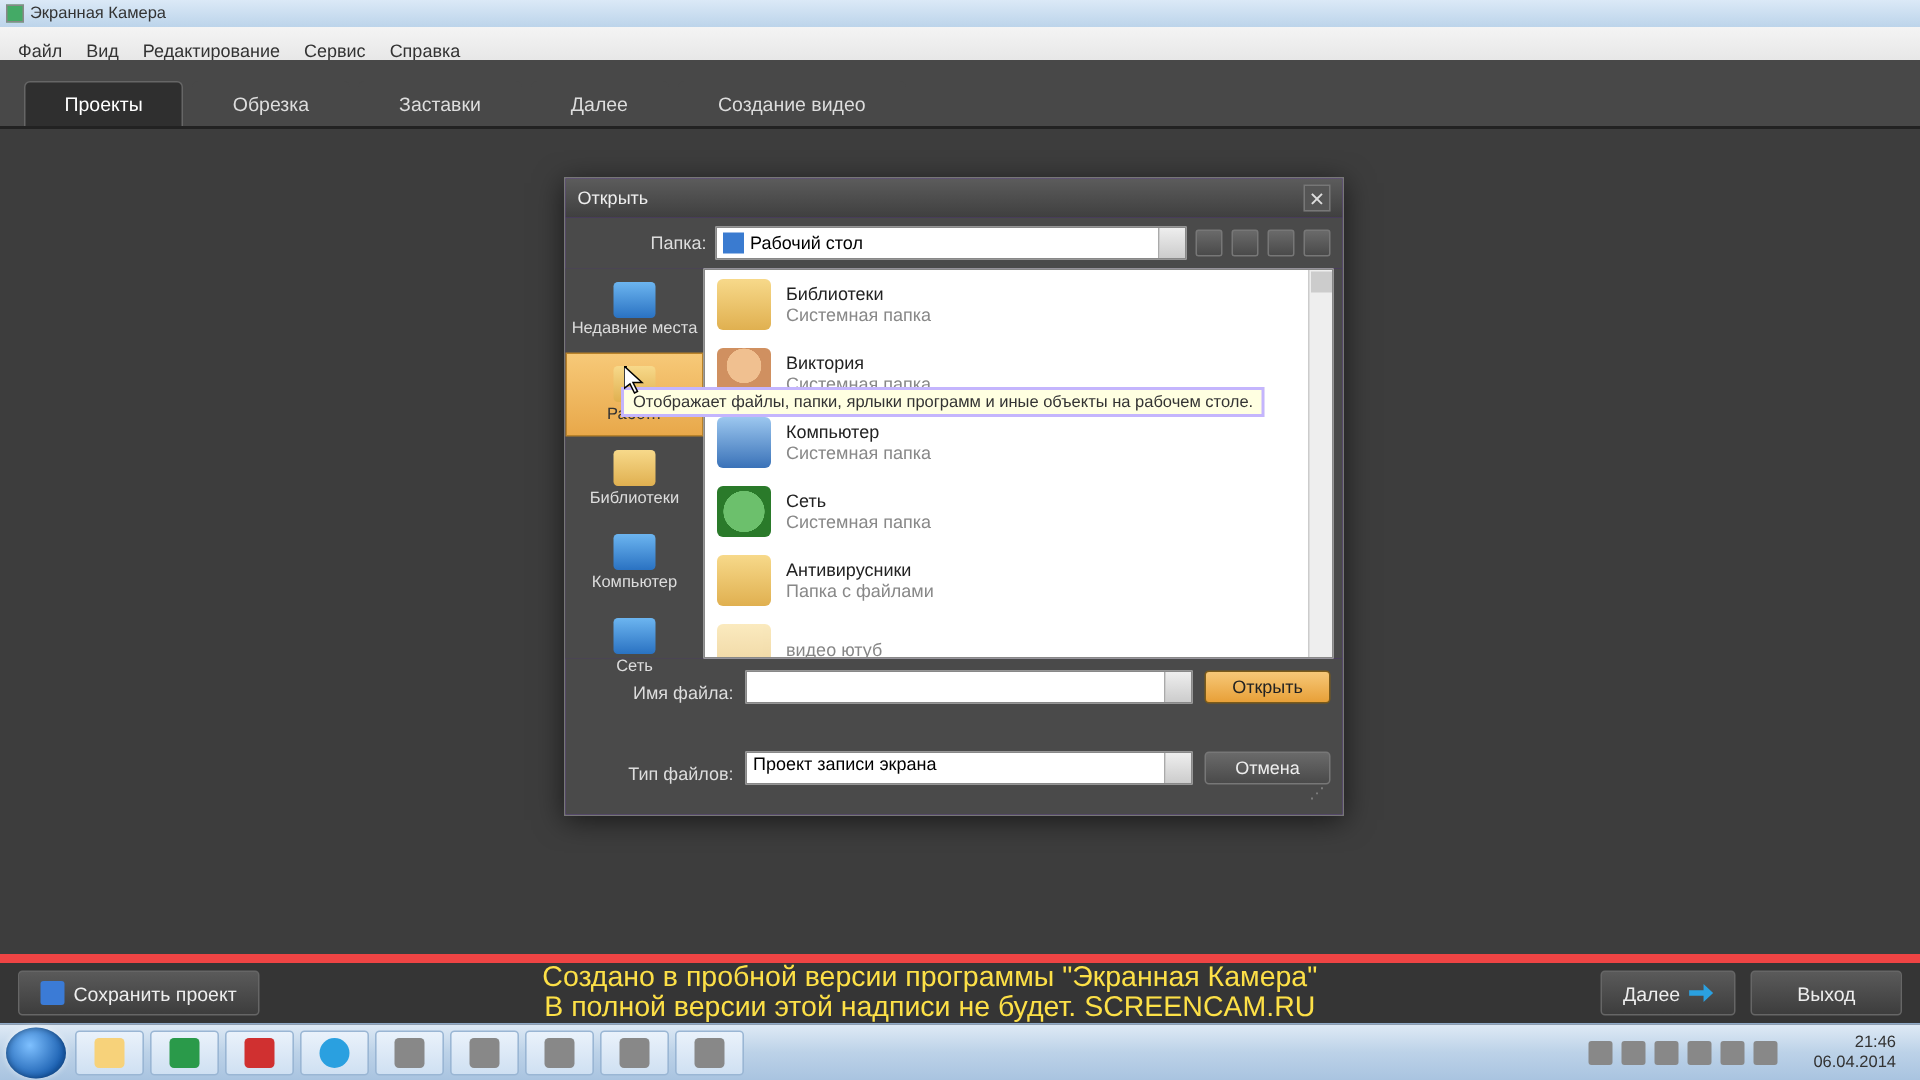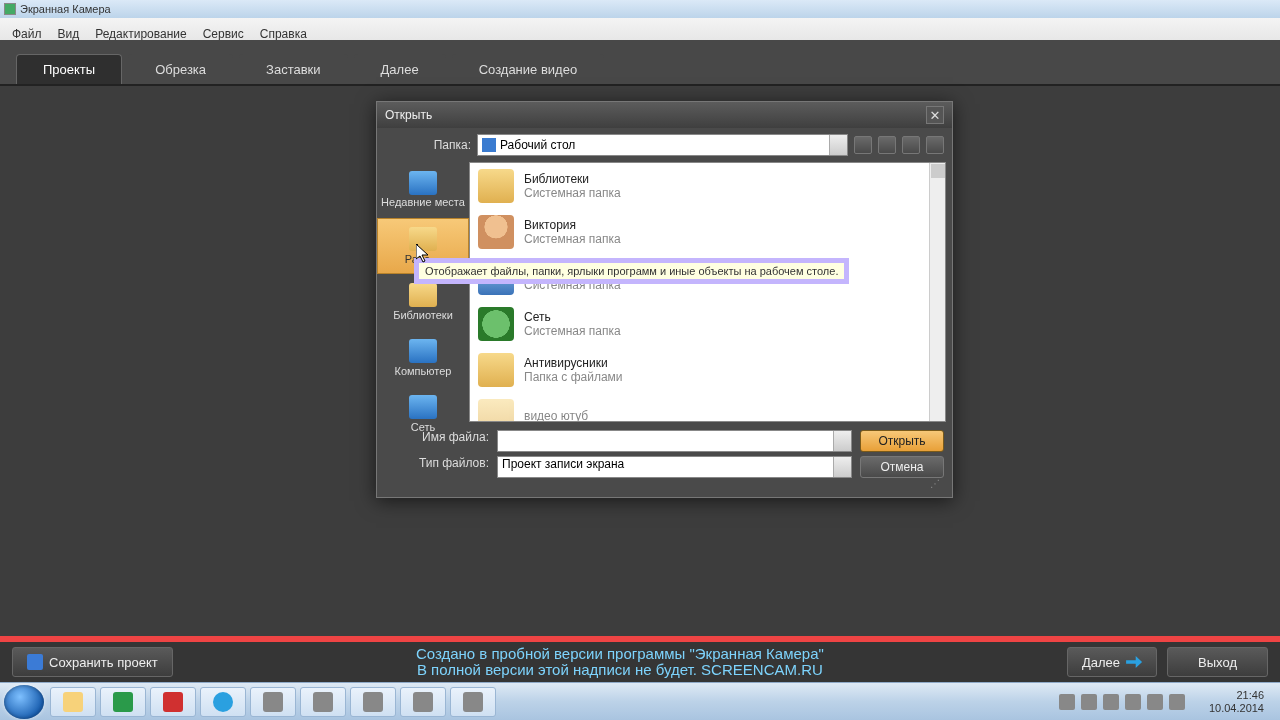--- a/index.html
+++ b/index.html
@@ -18,25 +18,25 @@
 
 
 .tabs { height:46px; background:#484848; display:flex; align-items:flex-end; padding:0 16px; border-bottom:2px solid #222;}
 .tab { height:30px; line-height:30px; padding:0 26px; color:#ddd; font-size:13px; background:#484848; border:1px solid transparent; border-bottom:none; margin-right:6px; border-radius:4px 4px 0 0;}
 .tab.active { background:#2f2f2f; border-color:#666; color:#fff; }
 
 
 .bottombar { position:absolute; left:0; right:0; bottom:38px; height:46px; background:#353535; display:flex; align-items:center; padding:0 12px; border-top:6px solid #ef4444;}
 .btn { height:30px; display:inline-flex; align-items:center; padding:0 14px; background:linear-gradient(#5a5a5a,#3d3d3d); border:1px solid #666; color:#eee; font-size:13px; border-radius:3px; gap:6px;}
 .btn .ico { width:16px; height:16px; background:#3b7bd6; border-radius:2px; }
-.trial { flex:1; text-align:center; color:#7dd3fc; font-size:15px; line-height:1.05; padding:0 8px;}
+.trial { flex:1; text-align:center; color:#fde047; font-size:19px; line-height:1.05; padding:0 8px;}
 .arrow-ico { width:16px; height:12px; background: #2aa0e0; clip-path: polygon(0 35%,60% 35%,60% 0,100% 50%,60% 100%,60% 65%,0 65%); }
 
 
-.dialog { position:absolute; left:376px; top:101px; width:577px; background:#4c1d95; border:1px solid #777; box-shadow:0 3px 18px rgba(0,0,0,.6); }
+.dialog { position:absolute; left:376px; top:118px; width:520px; background:#4c1d95; border:1px solid #777; box-shadow:0 3px 18px rgba(0,0,0,.6); }
 .dlg-title { height:26px; background:linear-gradient(#5c5c5c,#3f3f3f); color:#eee; font-size:12px; display:flex; align-items:center; padding:0 8px; justify-content:space-between;}
 .dlg-close { width:18px; height:18px; display:flex; align-items:center; justify-content:center; color:#ddd; font-size:13px; background:#555; border:1px solid #777;}
 .dlg-row { display:flex; align-items:center; padding:6px 8px; gap:6px; background:#4a4a4a;}
 .lbl { color:#ddd; font-size:12px; width:86px; text-align:right; }
 .combo { flex:1; height:22px; background:#fff; border:1px solid #888; display:flex; align-items:center; font-size:12px; padding:0 4px; position:relative;}
 .combo .drop { position:absolute; right:0; top:0; bottom:0; width:18px; background:linear-gradient(#eee,#ccc); border-left:1px solid #aaa; }
 .toolicons { display:flex; gap:6px; }
 .toolicons span { width:18px; height:18px; border:1px solid #777; background:linear-gradient(#6a6a6a,#4a4a4a); border-radius:2px;}
 
 .dlg-body { display:flex; background:#4a4a4a; height:260px; }
@@ -51,31 +51,31 @@
 .fitem { display:flex; align-items:center; gap:10px; padding:6px 8px; font-size:12px;}
 .fitem .fi { width:36px; height:34px; background:linear-gradient(#f7d98a,#e0b050); border-radius:4px; flex-shrink:0;}
 .fitem.user .fi { background: radial-gradient(circle at 50% 35%, #f0c090 40%, #d09060 41%);}  
 .fitem.pc .fi   { background: linear-gradient(#9cc7ef,#3a72b8);}  
 .fitem.net .fi  { background: radial-gradient(circle,#6cc06c 55%,#2a7a2a 56%);}  
 .fitem .ft { display:flex; flex-direction:column; line-height:1.2;}
 .fitem .ft .n { color:#222;}
 .fitem .ft .s { color:#888;}
 
 .dlg-foot { background:#4a4a4a; padding:4px 8px 8px;}
-.frow { display:flex; align-items:flex-start; gap:8px; margin-top:4px;}
+.frow { display:flex; align-items:flex-end; gap:8px; margin-top:4px;}
 .frow .lbl { width:104px;}
 .txt { flex:1; height:22px; background:#fff; border:1px solid #888; font-size:12px; padding:0 4px; position:relative;}
 .txt .drop { position:absolute; right:0; top:0; bottom:0; width:18px; background:linear-gradient(#eee,#ccc); border-left:1px solid #aaa;}
 .obtn { width:84px; height:22px; font-size:12px; border:1px solid #7a5a1a; border-radius:3px; text-align:center; line-height:20px;}
 .obtn.primary { background:linear-gradient(#f7c878,#e8a038); color:#222;}
-.obtn.secondary { background:linear-gradient(#6a6a6a,#4a4a4a); color:#eee; border-color:#777;}
+.obtn.secondary { background:linear-gradient(#6a6a6a,#4a4a4a); color:#eee; border-color:#777;margin-top:28px;}
 .resize { text-align:right; color:#888; font-size:10px; padding-right:4px;}
 
 
-.tooltip { position:absolute; left:414px; top:258px; background:#ffffe1; border:5px solid #c4b5fd; color:#333; font-size:11px; padding:2px 6px; z-index:50; white-space:nowrap;}
+.tooltip { position:absolute; left:414px; top:258px; background:#ffffe1; border:2px solid #c4b5fd; color:#333; font-size:11px; padding:2px 6px; z-index:50; white-space:nowrap;}
 
 
 .cursor { position:absolute; left:416px; top:244px; width:14px; height:20px; z-index:60;}
 .cursor::before{content:"";position:absolute;width:0;height:0;border-left:2px solid #000;border-bottom:14px solid transparent;border-right:10px solid transparent;border-top:0; } 
 .cursor svg{position:absolute;top:0;left:0;}
 
 
 .taskbar { position:absolute; left:0; right:0; bottom:0; height:38px; background:linear-gradient(#dfeaf5,#bcd2e8 50%,#a9c4e0); border-top:1px solid #8faac8; display:flex; align-items:center; padding:0 4px; font-size:11px; color:#222;}
 .start { width:40px; height:34px; border-radius:50%; background:radial-gradient(circle at 40% 35%, #7ec0ff, #1a5fb0 70%); margin-right:6px; box-shadow:0 0 4px rgba(0,0,0,.4) inset, 0 0 4px rgba(255,255,255,.6);}
 .tbtn { width:46px; height:30px; margin-right:4px; background:linear-gradient(#eaf2fb,#cfe0f2); border:1px solid #9ab6d4; border-radius:3px; display:flex; align-items:center; justify-content:center;}
@@ -273,16 +273,16 @@
 
   <div class="tray">
     <span class="ti"></span>
     <span class="ti"></span>
     <span class="ti"></span>
     <span class="ti"></span>
     <span class="ti"></span>
     <span class="ti"></span>
     <div class="clock">
       <div>21:46</div>
-      <div>10.04.2014</div>
+      <div>06.04.2014</div>
     </div>
   </div>
 </div>
 
 </body></html>

